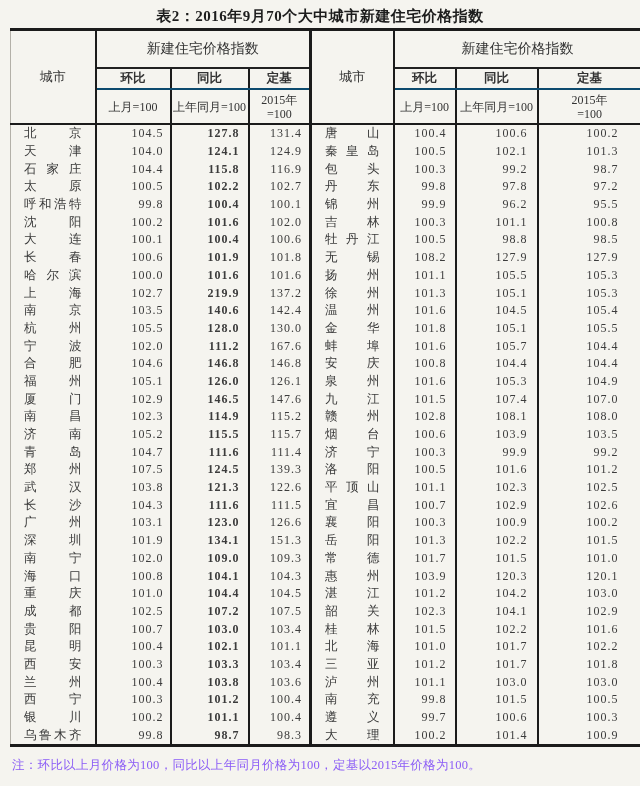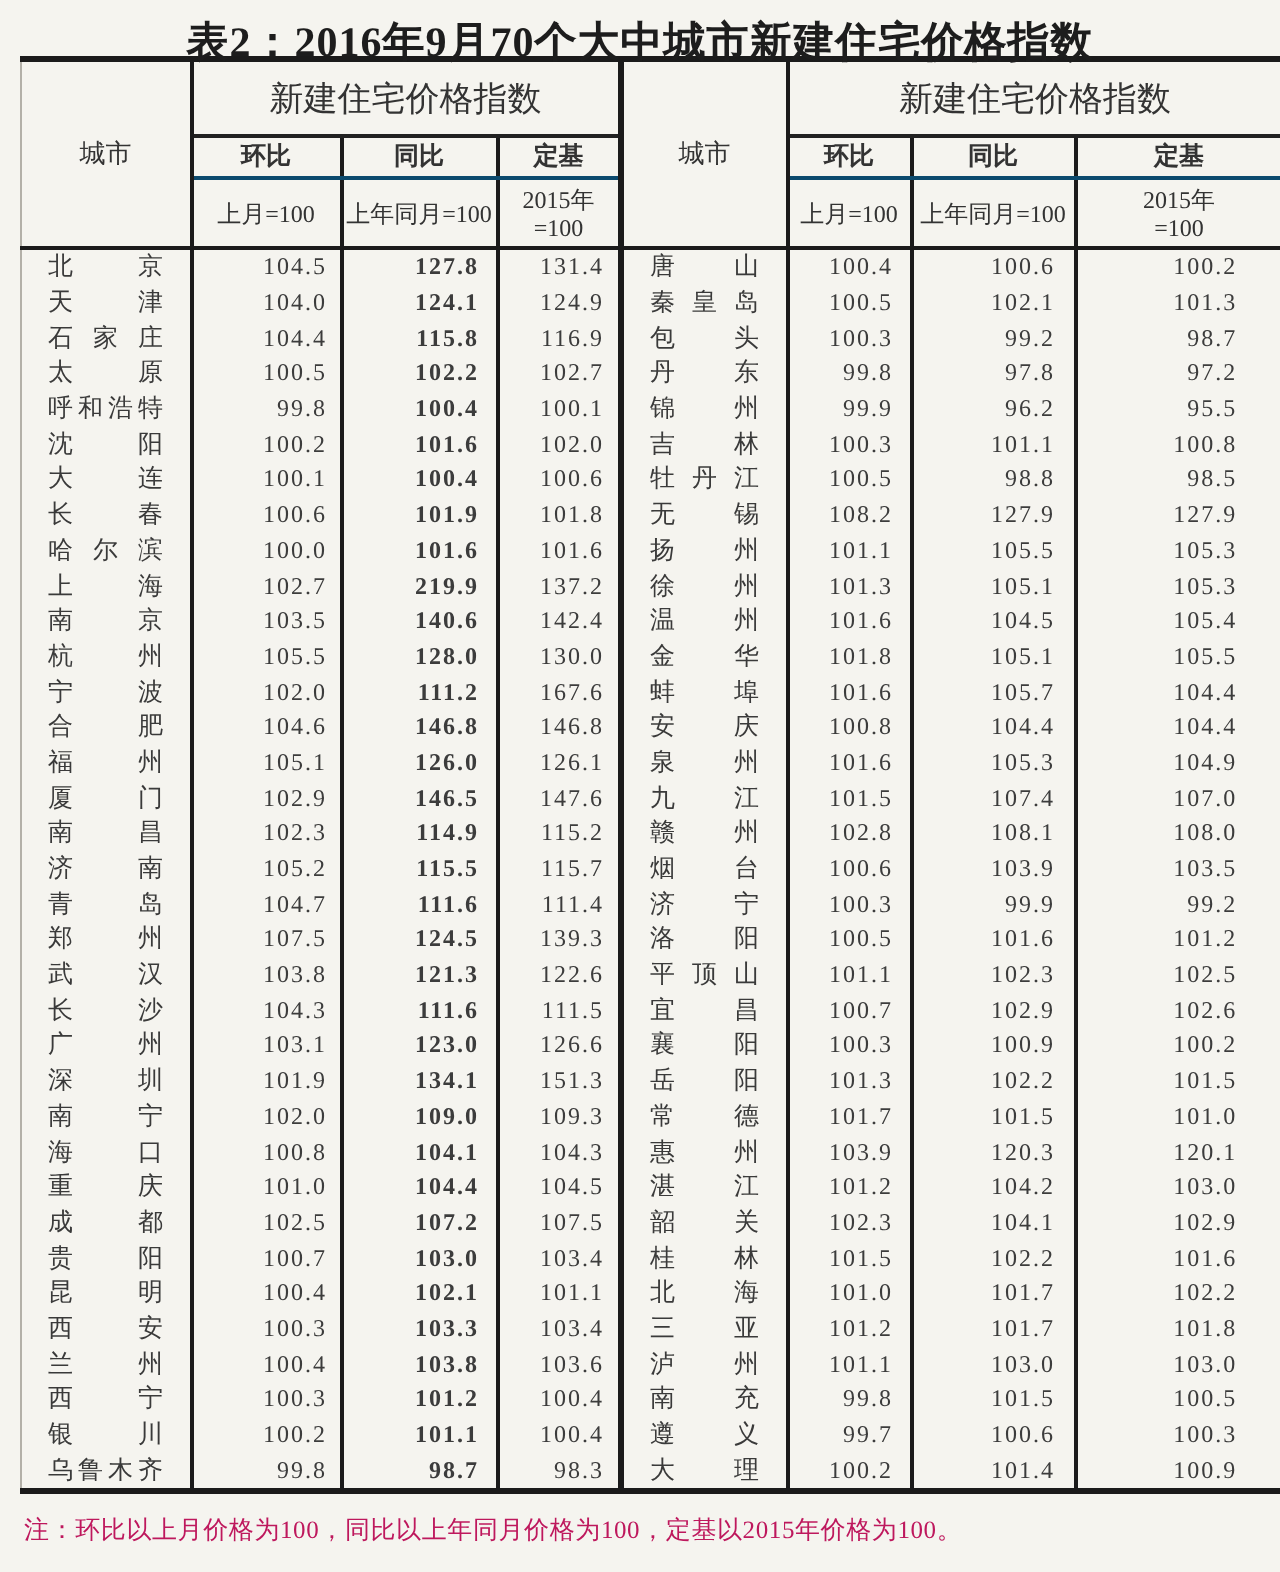--- a/index.html
+++ b/index.html
@@ -6,38 +6,38 @@
   body {
     width:640px; height:786px;
     background:#f5f4ef;
     font-family:"Liberation Serif","DejaVu Serif",serif;
     color:#3a3a3a;
     overflow:hidden;
   }
   .title {
     text-align:center;
     font-weight:bold;
-    font-size:21px;
+    font-size:15px;
     padding-top:7px;
     color:#1d1d1d;
     letter-spacing:0.5px;
     height:21px;
   }
   table {
     border-collapse:collapse;
     table-layout:fixed;
     width:630px;
     margin-left:10px;
     border-top:3.5px solid #1b1b1b;
     border-bottom:3px solid #1b1b1b;
     border-left:1px solid #b3b0a8;
   }
   th, td { padding:0; font-weight:normal; overflow:hidden; }
   thead th { color:#333; text-align:center; }
-  .group-h { font-size:17px; height:36px; border-bottom:2px solid #212121; }
+  .group-h { font-size:14px; height:36px; border-bottom:2px solid #212121; }
   .sub-h   { font-size:12.5px; height:19px; border-bottom:2px solid #0c4a6e;font-weight:bold; }
   .base-h  { font-size:12px; height:33px; white-space:pre-line; line-height:14px; border-bottom:2.5px solid #1b1b1b;border-radius:16px; }
   .city-h  { font-size:13px; border-bottom:2.5px solid #1b1b1b; }
   .bdr-h { border-right:2.5px solid #1b1b1b; }
   .bdr-m { border-right:2px solid #1b1b1b; }
   .bdr-x { border-right:3px solid #1b1b1b; }
   tbody td { height:17.7px; font-size:12px; color:#3c3c3c; }
   td.num { text-align:right; letter-spacing:1px; font-size:12px; }
   td.p1 { padding-right:6px; }
   td.p2 { padding-right:8px;font-weight:bold; }
@@ -50,21 +50,21 @@
     display:flex;
     justify-content:space-between;
     align-items:center;
     width:100%;
     font-size:12.5px;
     color:#3a3a3a;
   }
   .note {
     margin:10px 0 0 12px;
     font-size:12.5px;
-    color:#be185d;
+    color:#8b5cf6;
     letter-spacing:0.3px;
   }
 </style>
 </head>
 <body>
 
 <div class="title">表2：2016年9月70个大中城市新建住宅价格指数</div>
 
 <table>
   <colgroup>

